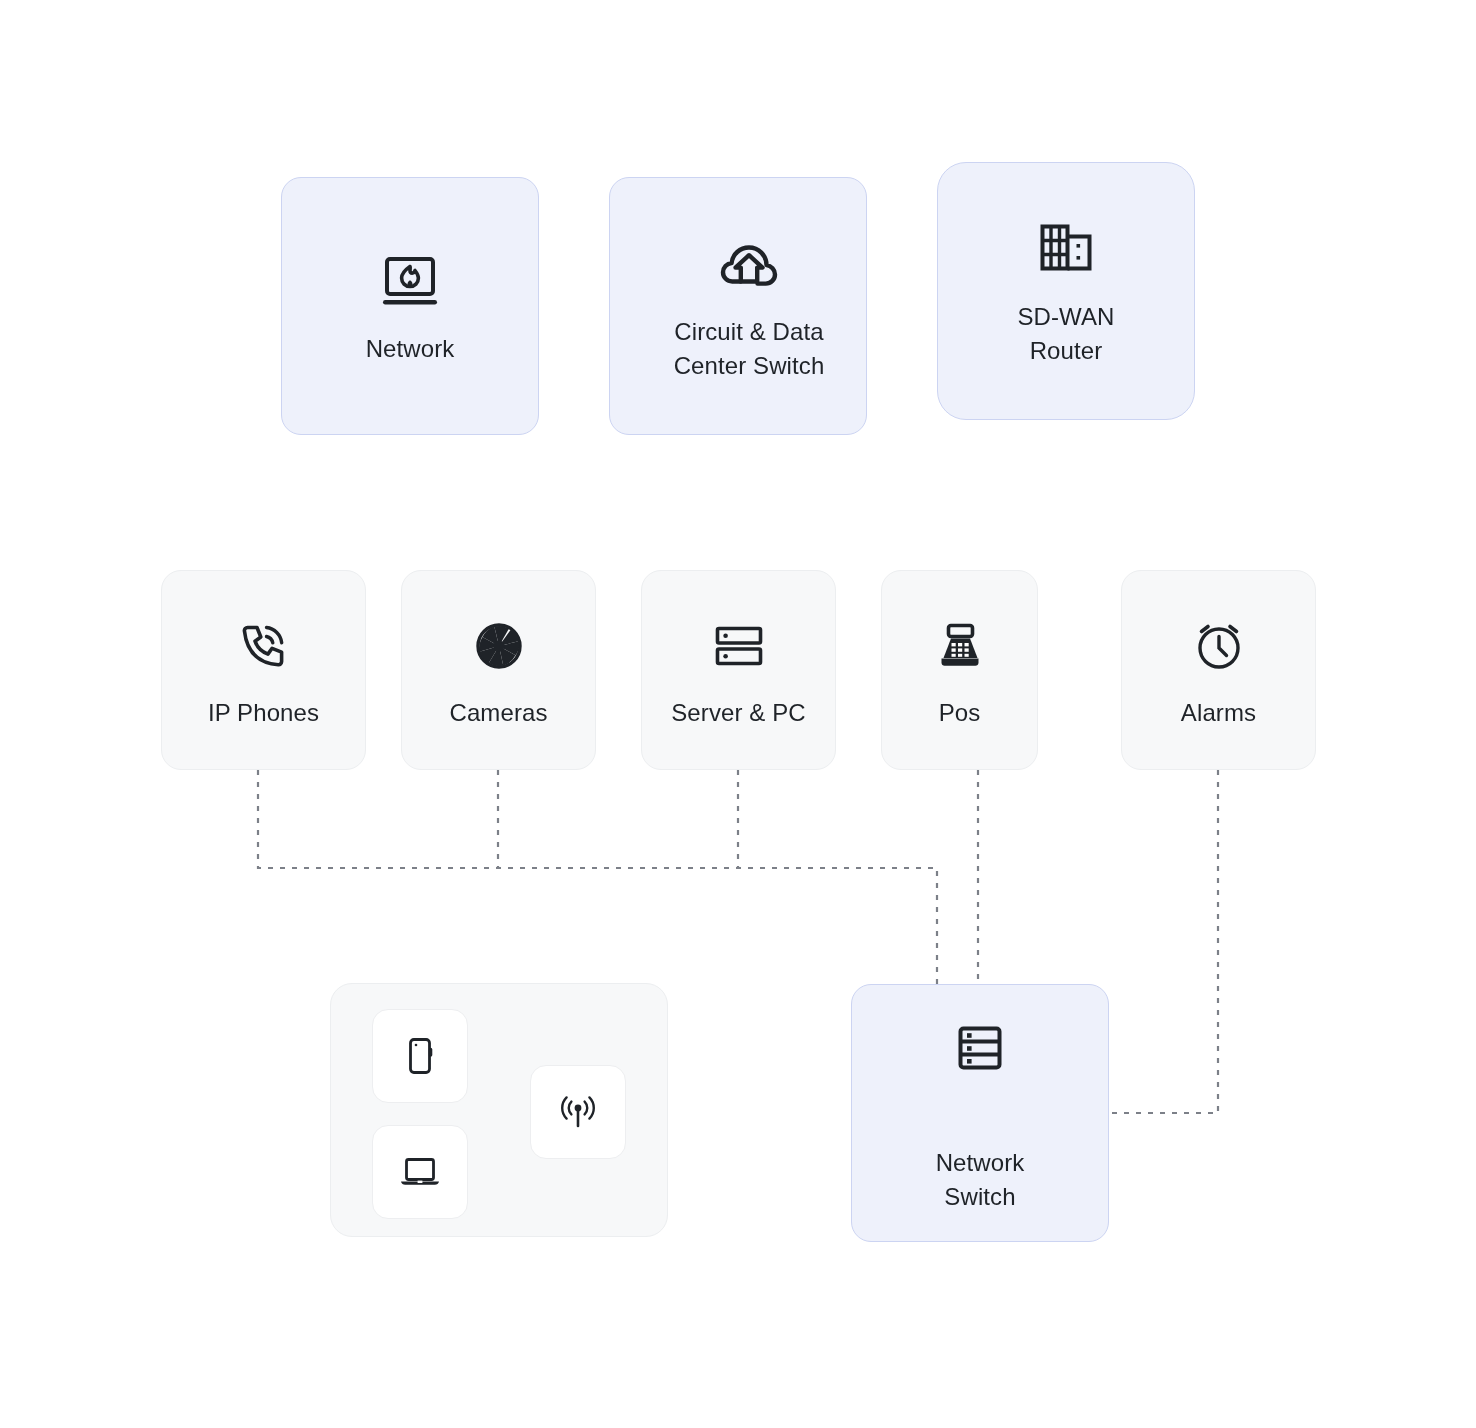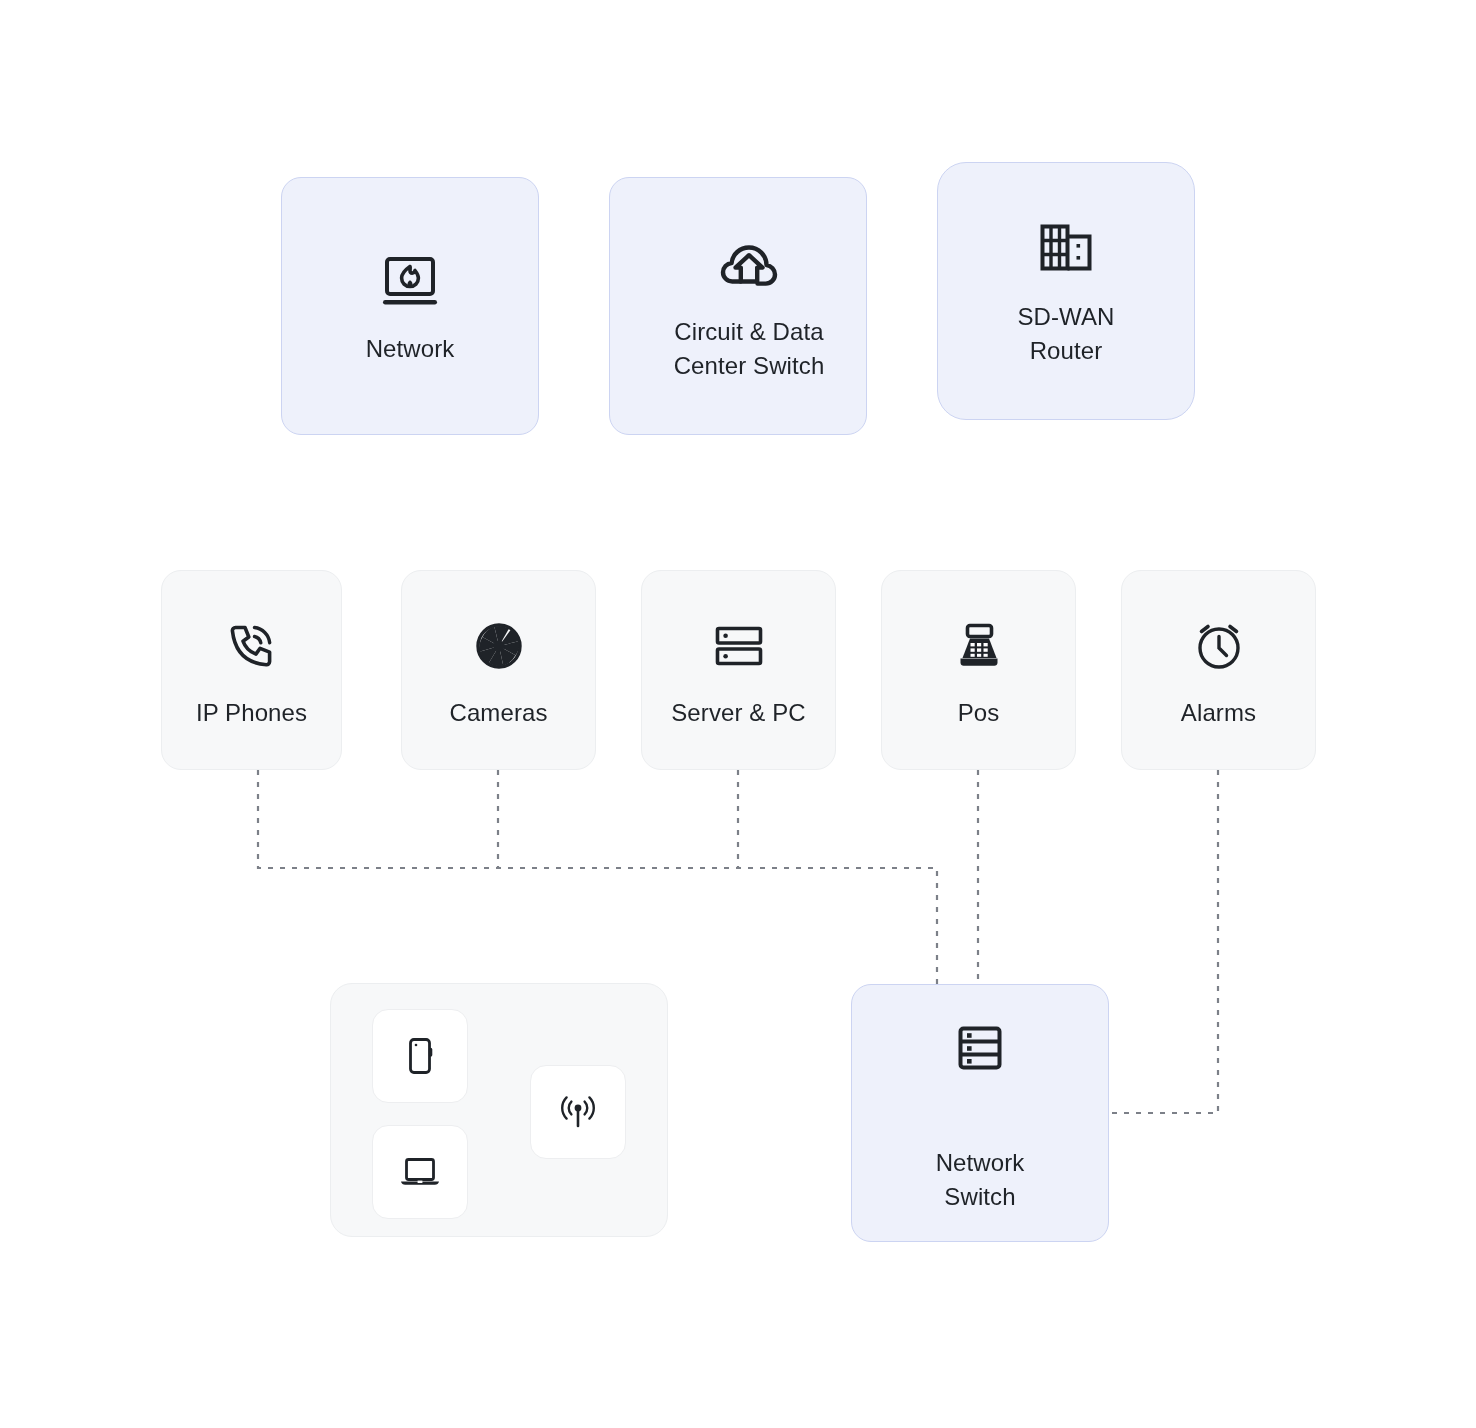--- a/index.html
+++ b/index.html
@@ -123,21 +123,21 @@
         <path d="M37.5 22.5H59.5V54.5H37.5" fill="none" stroke="#1f2328" stroke-width="4"></path>
         <path d="M12.5 26.5h25M12.5 40.5h25M21 12.5v42M29.5 12.5v42" stroke="#1f2328" stroke-width="3.4" fill="none"></path>
         <rect x="46.5" y="30" width="3.6" height="3.6" fill="#1f2328"></rect>
         <rect x="46.5" y="42" width="3.6" height="3.6" fill="#1f2328"></rect>
       </svg>
     </span>
     <span class="lbl">SD-WAN
 Router</span>
   </div>
 
-  <div class="card plain" style="left:161px; top:570px; width:181px; height:200px;">
+  <div class="card plain" style="left:161px; top:570px; width:205px; height:200px;">
     <span class="ico">
       <svg class="gl" width="62" height="62" viewBox="0 0 62 62">
         <path d="M14.5 12.5h9.5l3.8 9.5-5.8 4.2c2.1 5.9 7 10.8 12.9 12.9l4.2-5.8 9.5 3.8v9.5c0 1.8-1.5 3.2-3.3 3.1C24.7 48.2 13.8 37.3 11.4 15.8c-.1-1.8 1.3-3.3 3.1-3.3z" fill="none" stroke="#1f2328" stroke-width="3.6" stroke-linejoin="round" stroke-linecap="round"></path>
         <path d="M33.5 21.5c3.1.7 5.6 3.2 6.3 6.3" fill="none" stroke="#1f2328" stroke-width="3.4" stroke-linecap="round"></path>
         <path d="M33.5 12.5c8 .9 14.3 7.2 15.2 15.2" fill="none" stroke="#1f2328" stroke-width="3.4" stroke-linecap="round"></path>
       </svg>
     </span>
     <span class="lbl">IP Phones</span>
   </div>
 
@@ -166,21 +166,21 @@
       <svg class="gl" width="62" height="62" viewBox="0 0 62 62">
         <rect x="9.5" y="13.5" width="43" height="14.5" rx="1.5" fill="none" stroke="#1f2328" stroke-width="3.6"></rect>
         <rect x="9.5" y="34" width="43" height="14.5" rx="1.5" fill="none" stroke="#1f2328" stroke-width="3.6"></rect>
         <circle cx="17.6" cy="20.8" r="2.3" fill="#1f2328"></circle>
         <circle cx="17.6" cy="41.3" r="2.3" fill="#1f2328"></circle>
       </svg>
     </span>
     <span class="lbl">Server &amp; PC</span>
   </div>
 
-  <div class="card plain" style="left:881px; top:570px; width:195px; height:200px;">
+  <div class="card plain" style="left:881px; top:570px; width:157px; height:200px;">
     <span class="ico">
       <svg class="gl" width="62" height="62" viewBox="0 0 62 62">
         <rect x="19.5" y="10.5" width="24" height="11" rx="2.4" fill="none" stroke="#1f2328" stroke-width="3.6"></rect>
         <path d="M22 23.5h19l7.5 19.5H14.5z" fill="#1f2328"></path>
         <path d="M12.5 43.5h37v4.2c0 1.7-1.4 3.1-3.1 3.1H15.6c-1.7 0-3.1-1.4-3.1-3.1z" fill="#1f2328"></path>
         <g fill="#ffffff">
           <rect x="22.5" y="28" width="4.2" height="3.4"></rect>
             <rect x="29" y="28" width="4.2" height="3.4"></rect>
             <rect x="35.5" y="28" width="4.2" height="3.4"></rect>
           <rect x="22.5" y="33.4" width="4.2" height="3.4"></rect>

